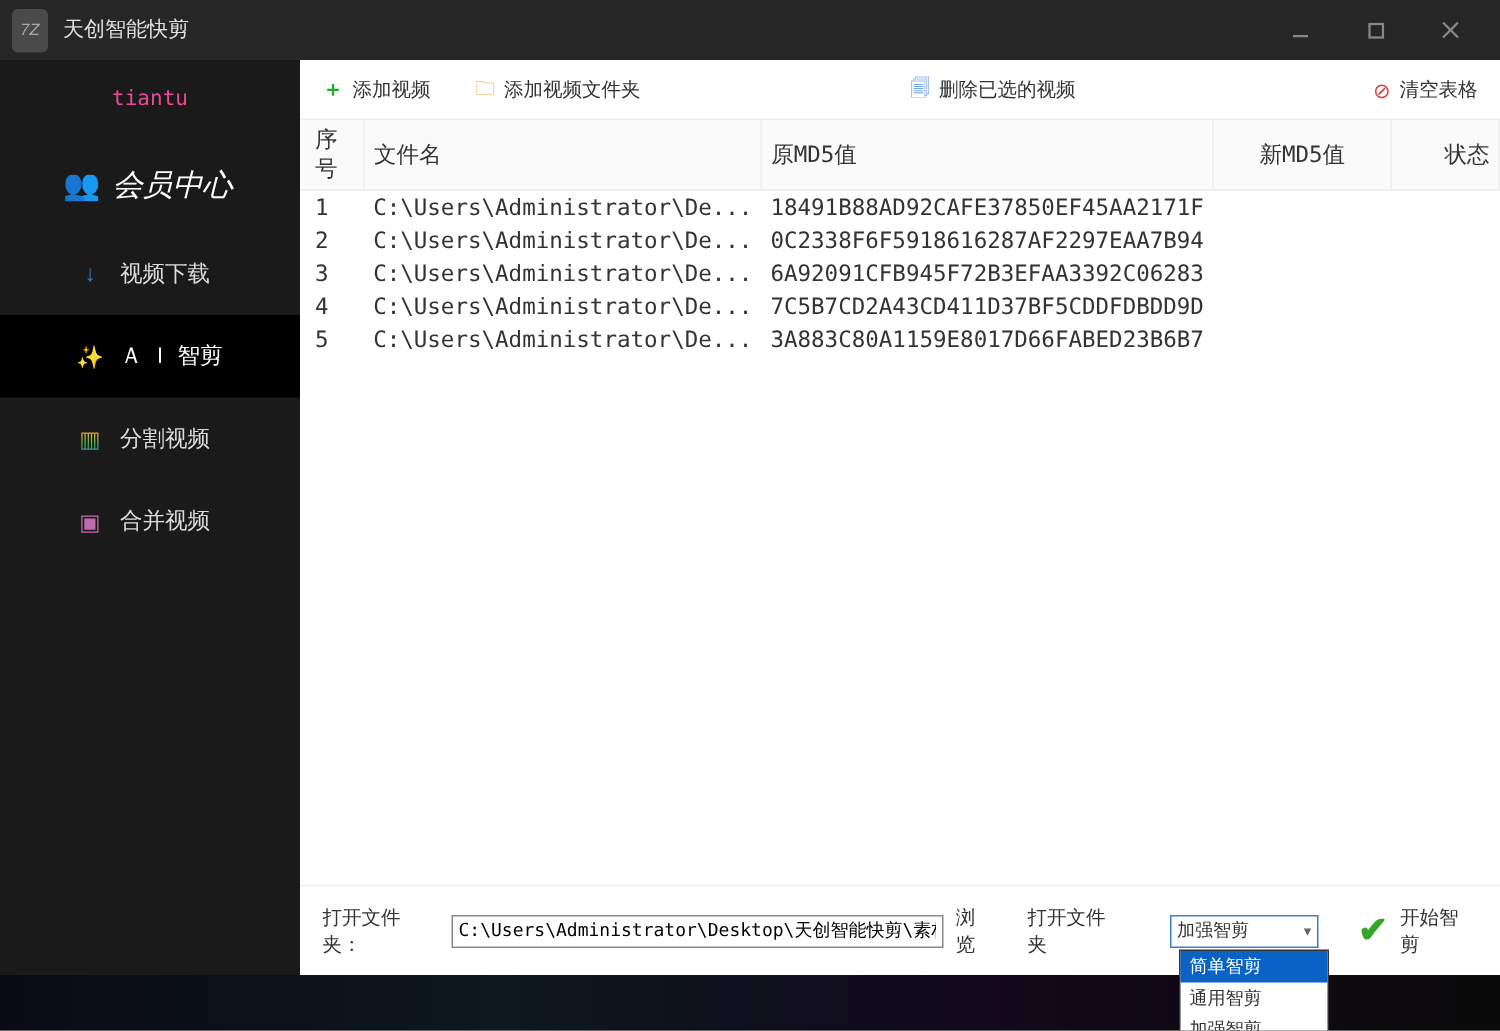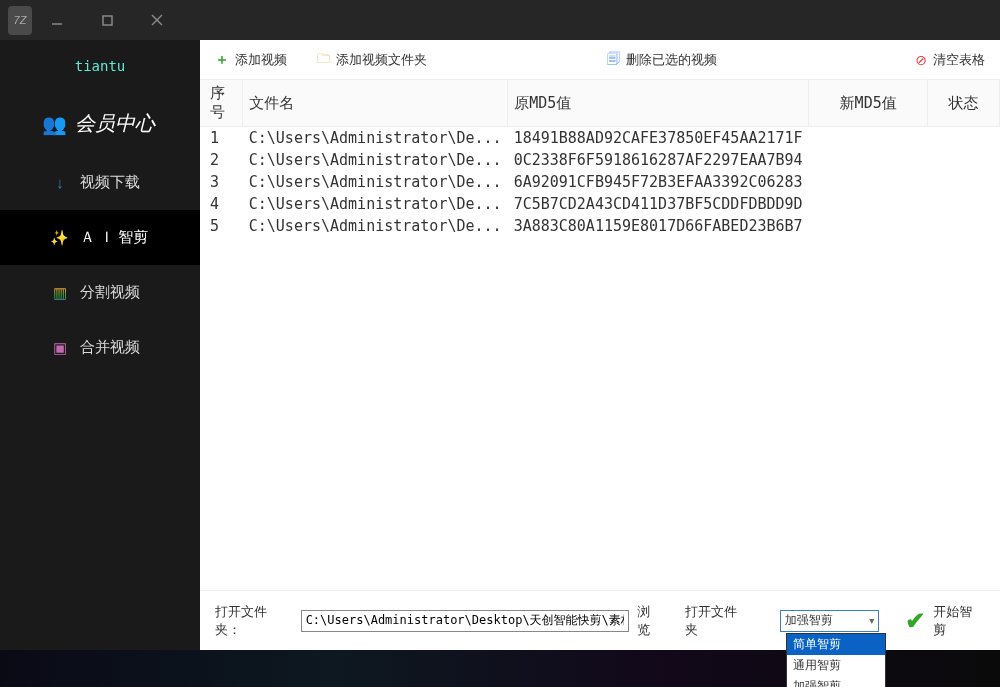--- a/index.html
+++ b/index.html
@@ -50,21 +50,21 @@
     .sidebar {
       width: 200px;
       background: #1a1a1a;
       color: #ccc;
       padding-top: 10px;
       display: flex;
       flex-direction: column;
     }
     .sidebar-user {
       text-align: center;
-      color: #5eead4;
+      color: #ec4899;
       font-family: monospace;
       font-size: 14px;
       padding: 8px 0 18px 0;
     }
     .sidebar-expire-label {
       color: #d4b544;
       font-size: 13px;
       text-align: left;
       padding-left: 12px;
     }
@@ -141,21 +141,21 @@
     }
     tbody td {
       padding: 2px 6px;
       color: #333;
       white-space: nowrap;
     }
     .col-idx { width: 50px; text-align: left; padding-left: 10px;}
     .col-file { width: 170px; text-align: left; }
     .col-md5o { width: 260px; text-align: left; }
     .col-md5n { width: 170px; }
-    .col-status { width: 100px; }
+    .col-status { width: 100px; text-align: right; }
     .bottom-bar {
       height: 60px;
       display: flex;
       align-items: center;
       padding: 0 15px;
       gap: 8px;
       border-top: 1px solid #eee;
       font-size: 13px;
       color: #333;
       position: relative;
@@ -227,20 +227,21 @@
     .ic-merge { color: #c06ab0; }
     .ic-member { font-style: normal; }
     thead th:first-child{ text-align: left; padding-left: 10px;}
     tbody td.col-idx{ padding-left: 10px;}
   </style>
 </head>
 <body>
 
 <div class="title-bar">
   <div class="title-bar-icon">7Z</div>
+  <div class="title-bar-title">天创智能快剪</div>
   <div class="window-controls">
     <div class="window-control">
       <svg width="12" height="12" viewBox="0 0 12 12">
           <line x1="1" y1="10" x2="11" y2="10" stroke="#888" stroke-width="1.5"></line>
         </svg>
     </div>
     <div class="window-control">
       <svg width="11" height="11" viewBox="0 0 11 11">
           <rect x="1" y="1" width="9" height="9" fill="none" stroke="#888" stroke-width="1.5"></rect>
         </svg>

